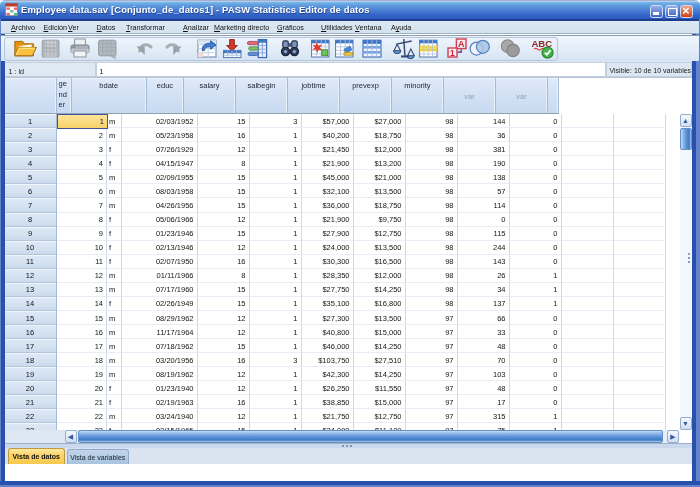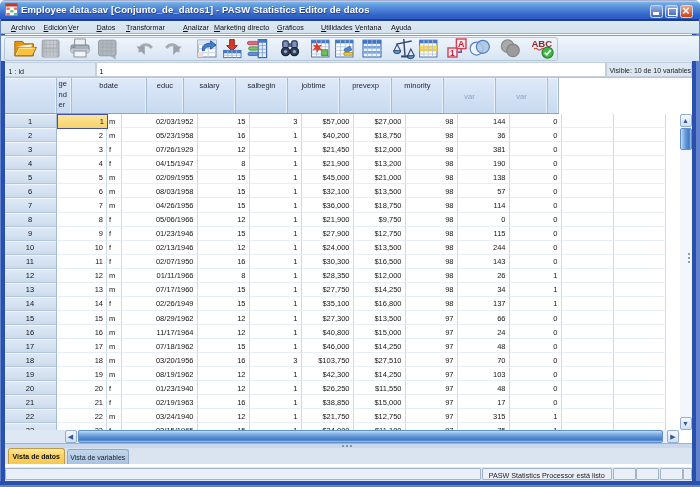--- a/index.html
+++ b/index.html
@@ -482,21 +482,21 @@
 <div class="row">
           <div class="rn" style="width:52px">16</div>
           <div class="dc r" style="width:50.5px">16</div>
           <div class="dc l" style="width:15px">m</div>
           <div class="dc r" style="width:75.5px">11/17/1964</div>
           <div class="dc r" style="width:52px">12</div>
           <div class="dc r" style="width:52px">1</div>
           <div class="dc r" style="width:52px">$40,800</div>
           <div class="dc r" style="width:52px">$15,000</div>
           <div class="dc r" style="width:52px">97</div>
-          <div class="dc r" style="width:52px">24</div>
+          <div class="dc r" style="width:52px">33</div>
           <div class="dc r" style="width:52px">0</div>
           <div class="dc" style="width:52px"></div>
           <div class="dc" style="width:52px"></div>
         </div>
 <div class="row">
           <div class="rn" style="width:52px">17</div>
           <div class="dc r" style="width:50.5px">17</div>
           <div class="dc l" style="width:15px">m</div>
           <div class="dc r" style="width:75.5px">07/18/1962</div>
           <div class="dc r" style="width:52px">15</div>
@@ -623,20 +623,12 @@
 <div id="splitstrip"></div>
 <div class="dots3" style="left:342px;top:444.5px">
       <i style="left:0"></i>
       <i style="left:4px"></i>
       <i style="left:8px"></i>
     </div>
 <div id="tabrow">
       <div id="tab1">Vista de datos</div>
       <div id="tab2">Vista de variables</div>
     </div>
-<div id="status">
-<div class="sp" style="left:0.5px;width:476px"></div>
-<div class="sp" style="left:477px;width:130.5px">PASW Statistics Processor está listo</div>
-<div class="sp" style="left:608px;width:23px"></div>
-<div class="sp" style="left:631.5px;width:23px"></div>
-<div class="sp" style="left:655px;width:23px"></div>
-<div class="sp" style="left:678.5px;width:9px"></div>
-</div>
 </div>
 </body></html>

